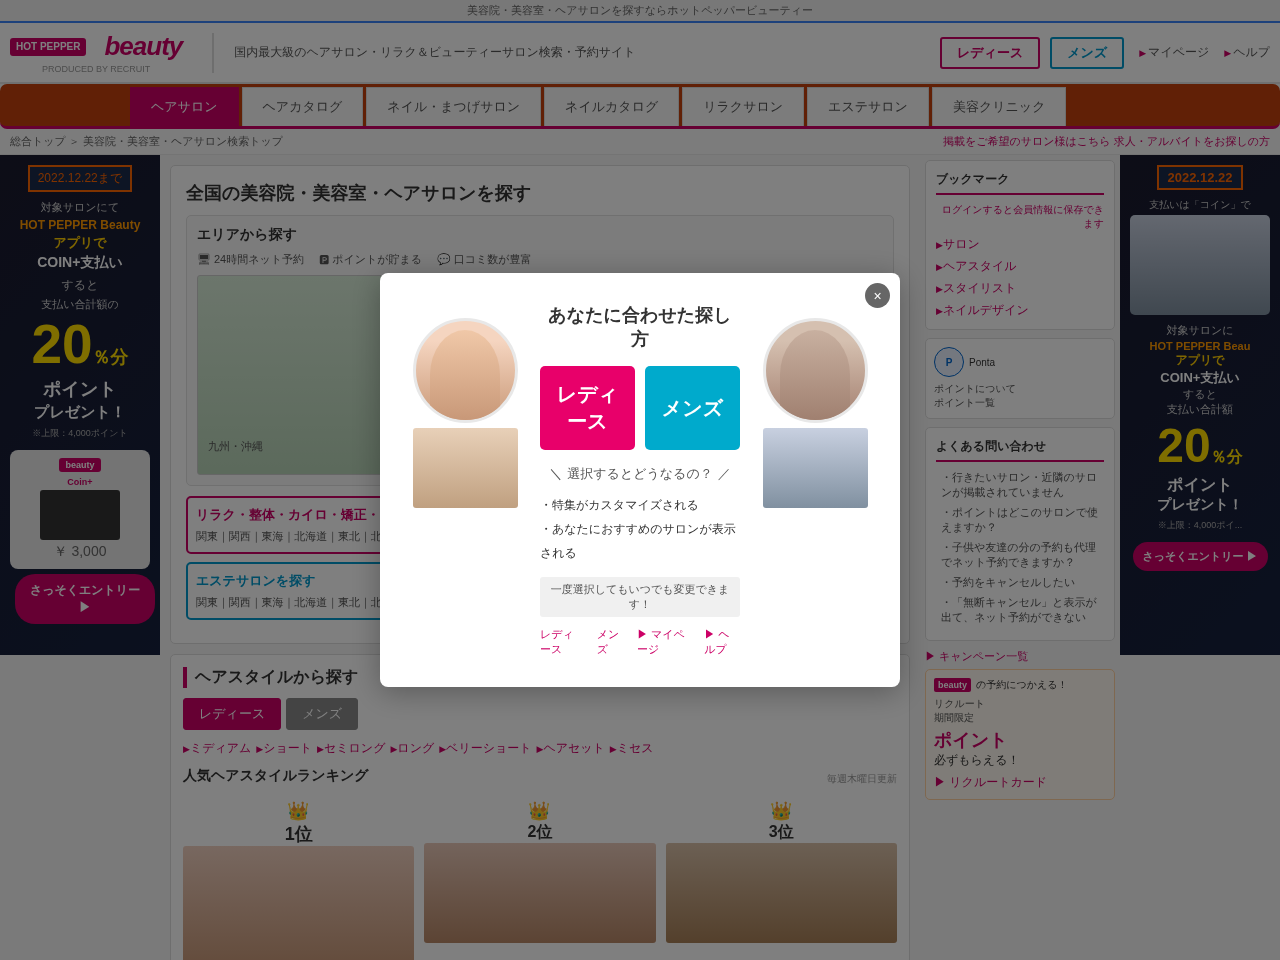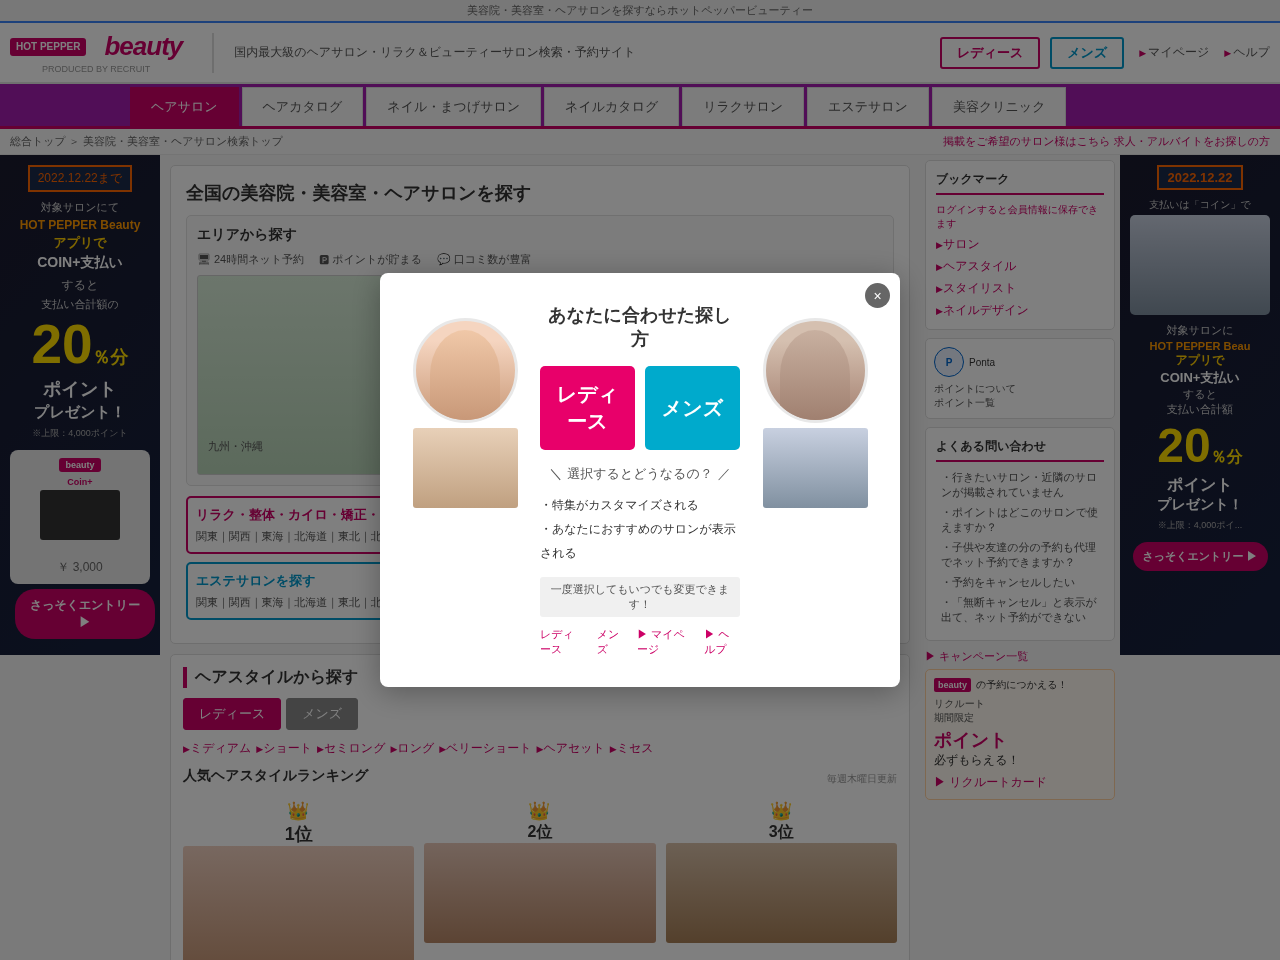--- a/index.html
+++ b/index.html
@@ -10,21 +10,21 @@
 
     
     .header { background: #fff; display: flex; align-items: center; padding: 8px 10px; border-bottom: 2px solid #e0e0e0; }
     .logo-area { display: flex; flex-direction: column; align-items: center; margin-right: 20px; min-width: 120px; }
     .header-tagline { font-size: 12px; color: #555; flex: 1; padding-left: 10px; }
     .header-nav { display: flex; gap: 15px; font-size: 12px; color: #333; }
     .header-nav a { text-decoration: none; color: #555; }
     .header-nav a::before { content: '▶'; font-size: 9px; color: #cc0066; margin-right: 2px; }
 
     
-    .nav-tabs { background: #a21caf; display: flex; border-bottom: 3px solid #cc0066; padding: 0 130px; }
+    .nav-tabs { background: #c2410c; display: flex; border-bottom: 3px solid #cc0066; padding: 0 130px; border-radius: 7px; }
     .nav-tab { padding: 10px 20px; font-size: 13px; color: #555; cursor: pointer; border: 1px solid #ddd; border-bottom: none; margin-right: 3px; background: #f9f9f9; margin-top: 3px; }
     .nav-tab.active { background: #cc0066; color: white; border-color: #cc0066; }
 
     
     .breadcrumb { background: #f9f9f9; padding: 5px 10px; font-size: 11px; color: #666; display: flex; justify-content: space-between; align-items: center; border-bottom: 1px solid #e8e8e8; }
 
     
     .main-container { display: flex; width: 100%; }
 
     
@@ -224,21 +224,21 @@
       </div>
       <div style="font-size:18px; font-weight:bold; color:white; margin-bottom:2px;">ポイント</div>
       <div style="font-size:15px; font-weight:bold; color:white; margin-bottom:5px;">プレゼント！</div>
       <div style="font-size:9px; color:#aaa; margin-bottom:10px;">※上限：4,000ポイント</div>
 
       
       <div style="background:#e8e8e8; border-radius:8px; padding:8px; margin:5px 0; display:flex; flex-direction:column; align-items:center;">
         <div style="background:#cc0066; color:white; font-size:9px; padding:2px 6px; border-radius:3px; margin-bottom:5px; font-weight:bold;">beauty</div>
         <div style="font-size:9px; color:#cc0066; font-weight:bold; margin-bottom:3px;">Coin+</div>
         <div style="background:#333; width:80px; height:50px; border-radius:3px; margin-bottom:3px;"></div>
-        <div style="font-size:12px; color:#666;margin-top:16px;">￥ 3,000</div>
+        <div style="font-size:14px; color:#666;">￥ 3,000</div>
       </div>
 
       <button class="entry-btn" style="background:#cc0066; color:white; border:none; padding:8px 10px; border-radius:20px; font-size:12px; font-weight:bold; cursor:pointer; width:140px; margin-top:5px;">さっそくエントリー ▶</button>
     </div>
   </div>
 
   <div class="center-content">
 
     <div class="search-section">
       <div class="search-title">全国の美容院・美容室・ヘアサロンを探す</div>
@@ -337,21 +337,21 @@
         </div>
       </div>
     </div>
 
   </div>
 
   <div class="right-sidebar">
 
     <div class="sidebar-widget">
       <div class="widget-title">ブックマーク</div>
-      <div style="font-size:10px; color:#cc0066; margin-bottom:5px;">ログインすると会員情報に保存できます</div>
+      <div style="font-size:10px; color:#cc0066; margin-bottom:5px;text-align:right;">ログインすると会員情報に保存できます</div>
       <div class="widget-links">
         <span class="widget-link">サロン</span>
         <span class="widget-link">ヘアスタイル</span>
         <span class="widget-link">スタイリスト</span>
         <span class="widget-link">ネイルデザイン</span>
       </div>
     </div>
 
     <div class="ponta-section">
       <div style="display:flex; align-items:center; gap:5px;">

